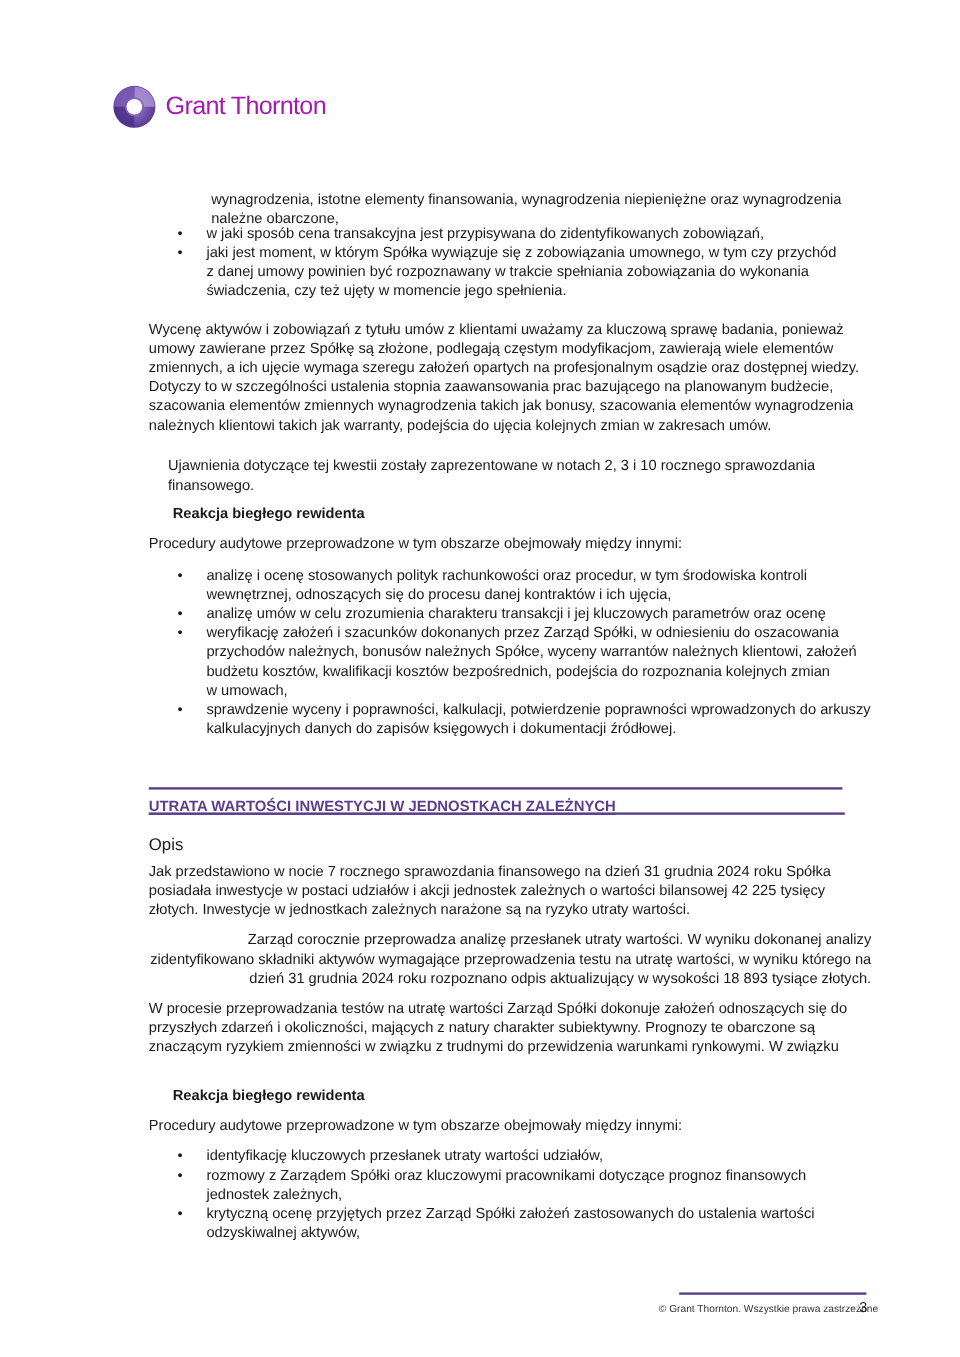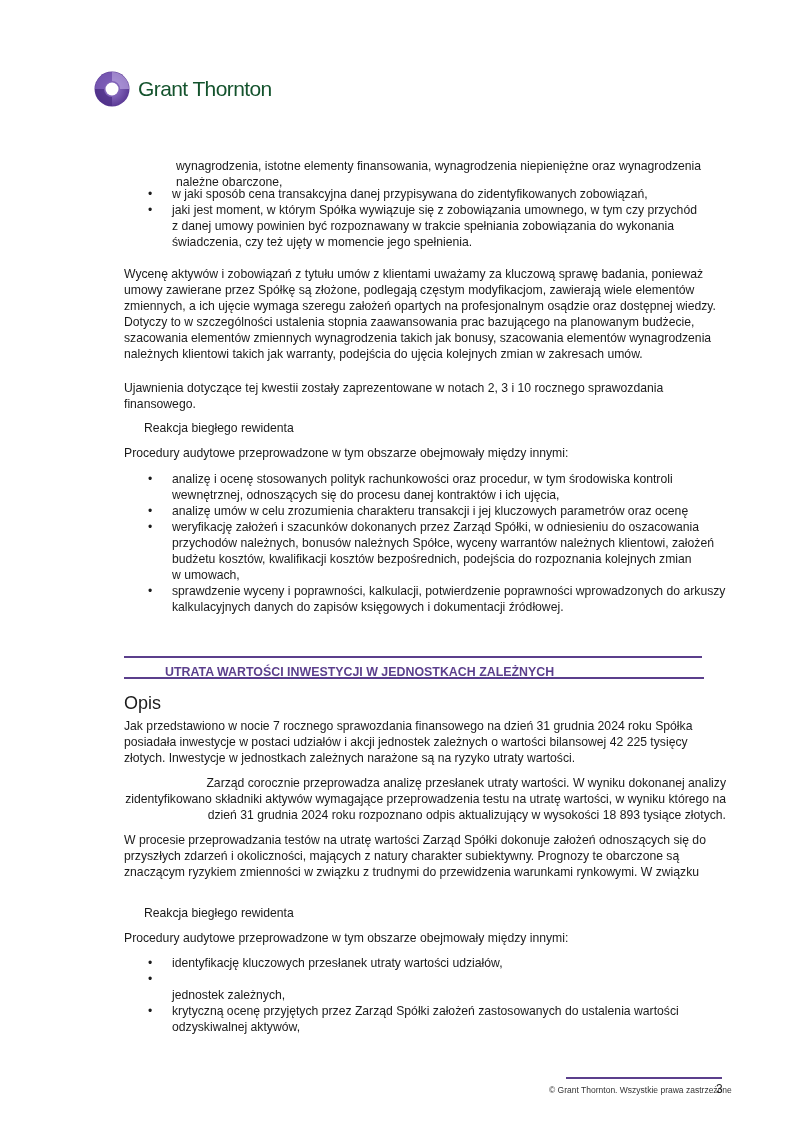--- a/index.html
+++ b/index.html
@@ -1,33 +1,33 @@
 <!DOCTYPE html>
 <html><head>
   <meta charset="utf-8">
   <style>
     html, body { margin: 0; padding: 0; background: #ffffff; }
     body { width: 800px; height: 1131px; position: relative; overflow: hidden;
            font-family: "Liberation Sans", sans-serif; color: #1a1a1a; }
     .logo { position: absolute; left: 94px; top: 71px; display: flex; align-items: center; }
     .logo-mark { width: 36px; height: 36px; }
-    .logo-text { margin-left: 8px; font-size: 21px; letter-spacing: -0.6px; color: #14532d; font-weight: normal; }
+    .logo-text { margin-left: 8px; font-size: 21px; letter-spacing: -0.6px; color: #a21caf; font-weight: normal; }
 
     .page { position: absolute; left: 124px; top: 0; width: 602px; font-size: 12.2px; line-height: 16px; }
     .p { position: absolute; left: 0; width: 602px; margin: 0; }
-    .bold { font-weight: normal; padding-left: 20px; }
+    .bold { font-weight: bold; padding-left: 20px; }
 
     ul.bl { position: absolute; margin: 0; padding: 0; list-style: none; width: 580px; }
     ul.bl li { position: relative; padding-left: 0; }
     ul.bl li .bullet { position: absolute; left: -24px; top: 0; }
 
     .continuation { position: absolute; left: 48px; width: 560px; margin: 4px; }
 
     .h-line { position: absolute; height: 2px; background: #5b3f8c; }
-    .section-title { position: absolute; left: 0; top: 664px; font-weight: bold; color: #5b3f8c; font-size: 12.4px; text-decoration: underline; text-underline-offset: 2px; margin-left: 41px; }
+    .section-title { position: absolute; left: 0; top: 664px; font-weight: bold; color: #5b3f8c; font-size: 12.4px; text-decoration: underline; text-underline-offset: 2px; }
 
     .footer-line { position: absolute; left: 566px; top: 1077px; width: 156px; height: 2px; background: #5b3f8c; }
     .footer-text { position: absolute; left: 513px; top: 1085px; font-size: 8.5px; color: #333; padding-left: 36px; }
     .page-num { position: absolute; left: 716px; top: 1082px; font-size: 12px; color: #222; }
   </style>
 </head>
 <body>
 
 <div class="logo">
   <svg class="logo-mark" viewBox="0 0 36 36">
@@ -47,40 +47,40 @@
 </div>
 
 <div class="page">
 
   <p class="continuation" style="top:154px;">wynagrodzenia, istotne elementy finansowania, wynagrodzenia niepieniężne oraz wynagrodzenia</p>
   <p class="continuation" style="top:170px;">należne obarczone,</p>
 
   <ul class="bl" style="left:48px; top:186px;">
     <li>
       <span class="bullet">•</span>
-      <span>w jaki sposób cena transakcyjna danej przypisywana do zidentyfikowanych zobowiązań,</span>
+      <span>w jaki sposób cena transakcyjna jest przypisywana do zidentyfikowanych zobowiązań,</span>
     </li>
     <li>
       <span class="bullet">•</span>
       <span>jaki jest moment, w którym Spółka wywiązuje się z zobowiązania umownego, w tym czy przychód</span><br>
       <span>z danej umowy powinien być rozpoznawany w trakcie spełniania zobowiązania do wykonania</span><br>
       <span>świadczenia, czy też ujęty w momencie jego spełnienia.</span>
     </li>
   </ul>
 
   <p class="p" style="top:266px;">
     <span>Wycenę aktywów i zobowiązań z tytułu umów z klientami uważamy za kluczową sprawę badania, ponieważ</span><br>
     <span>umowy zawierane przez Spółkę są złożone, podlegają częstym modyfikacjom, zawierają wiele elementów</span><br>
     <span>zmiennych, a ich ujęcie wymaga szeregu założeń opartych na profesjonalnym osądzie oraz dostępnej wiedzy.</span><br>
     <span>Dotyczy to w szczególności ustalenia stopnia zaawansowania prac bazującego na planowanym budżecie,</span><br>
     <span>szacowania elementów zmiennych wynagrodzenia takich jak bonusy, szacowania elementów wynagrodzenia</span><br>
     <span>należnych klientowi takich jak warranty, podejścia do ujęcia kolejnych zmian w zakresach umów.</span>
   </p>
 
-  <p class="p" style="top:380px;">
+  <p class="p" style="top:380px;margin-left:16px;">
     <span>Ujawnienia dotyczące tej kwestii zostały zaprezentowane w notach 2, 3 i 10 rocznego sprawozdania</span><br>
     <span>finansowego.</span>
   </p>
 
   <p class="p bold" style="top:420px;">Reakcja biegłego rewidenta</p>
   <p class="p" style="top:445px;">Procedury audytowe przeprowadzone w tym obszarze obejmowały między innymi:</p>
 
   <ul class="bl" style="left:48px; top:471px;">
     <li>
       <span class="bullet">•</span>
@@ -102,21 +102,21 @@
       <span class="bullet">•</span>
       <span style="white-space:nowrap">sprawdzenie wyceny i poprawności, kalkulacji, potwierdzenie poprawności wprowadzonych do arkuszy</span><br>
       <span>kalkulacyjnych danych do zapisów księgowych i dokumentacji źródłowej.</span>
     </li>
   </ul>
 
   <div class="h-line" style="left:0; top:656px; width:578px;"></div>
   <div class="section-title">UTRATA WARTOŚCI INWESTYCJI W JEDNOSTKACH ZALEŻNYCH</div>
   <div class="h-line" style="left:0; top:677px; width:580px;"></div>
 
-  <p class="p" style="top:695px; font-size:18px;">Opis</p>
+  <p class="p" style="top:695px; font-size:14px;">Opis</p>
 
   <p class="p" style="top:718px;">
     <span>Jak przedstawiono w nocie 7 rocznego sprawozdania finansowego na dzień 31 grudnia 2024 roku Spółka</span><br>
     <span>posiadała inwestycje w postaci udziałów i akcji jednostek zależnych o wartości bilansowej 42 225 tysięcy</span><br>
     <span>złotych. Inwestycje w jednostkach zależnych narażone są na ryzyko utraty wartości.</span>
   </p>
 
   <p class="p" style="top:775px;text-align:right;">
     <span>Zarząd corocznie przeprowadza analizę przesłanek utraty wartości. W wyniku dokonanej analizy</span><br>
     <span style="white-space:nowrap">zidentyfikowano składniki aktywów wymagające przeprowadzenia testu na utratę wartości, w wyniku którego na</span><br>
@@ -132,21 +132,21 @@
   <p class="p bold" style="top:905px;">Reakcja biegłego rewidenta</p>
   <p class="p" style="top:930px;">Procedury audytowe przeprowadzone w tym obszarze obejmowały między innymi:</p>
 
   <ul class="bl" style="left:48px; top:955px;">
     <li>
       <span class="bullet">•</span>
       <span>identyfikację kluczowych przesłanek utraty wartości udziałów,</span>
     </li>
     <li>
       <span class="bullet">•</span>
-      <br>
+      <span>rozmowy z Zarządem Spółki oraz kluczowymi pracownikami dotyczące prognoz finansowych</span><br>
       <span>jednostek zależnych,</span>
     </li>
     <li>
       <span class="bullet">•</span>
       <span>krytyczną ocenę przyjętych przez Zarząd Spółki założeń zastosowanych do ustalenia wartości</span><br>
       <span>odzyskiwalnej aktywów,</span>
     </li>
   </ul>
 </div>
 

